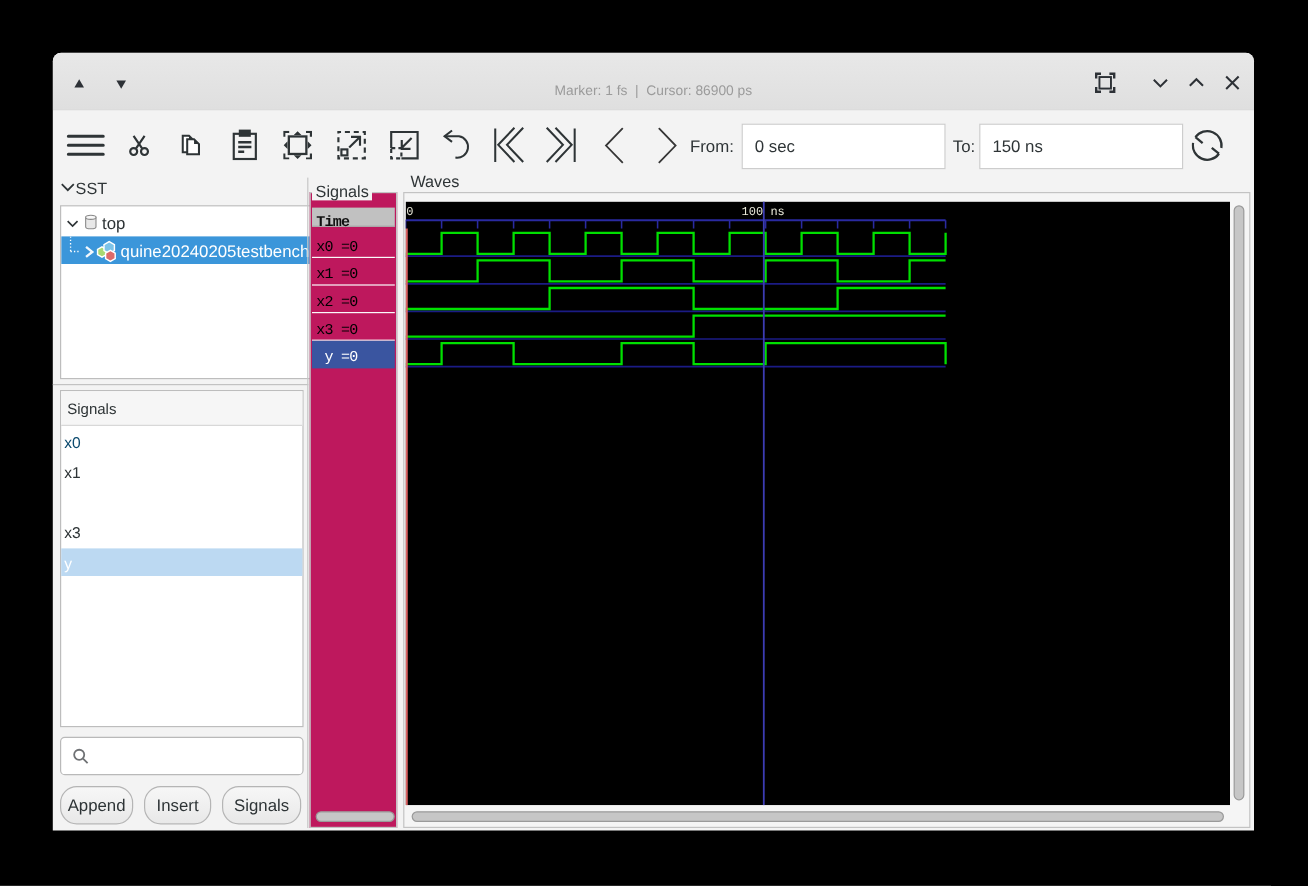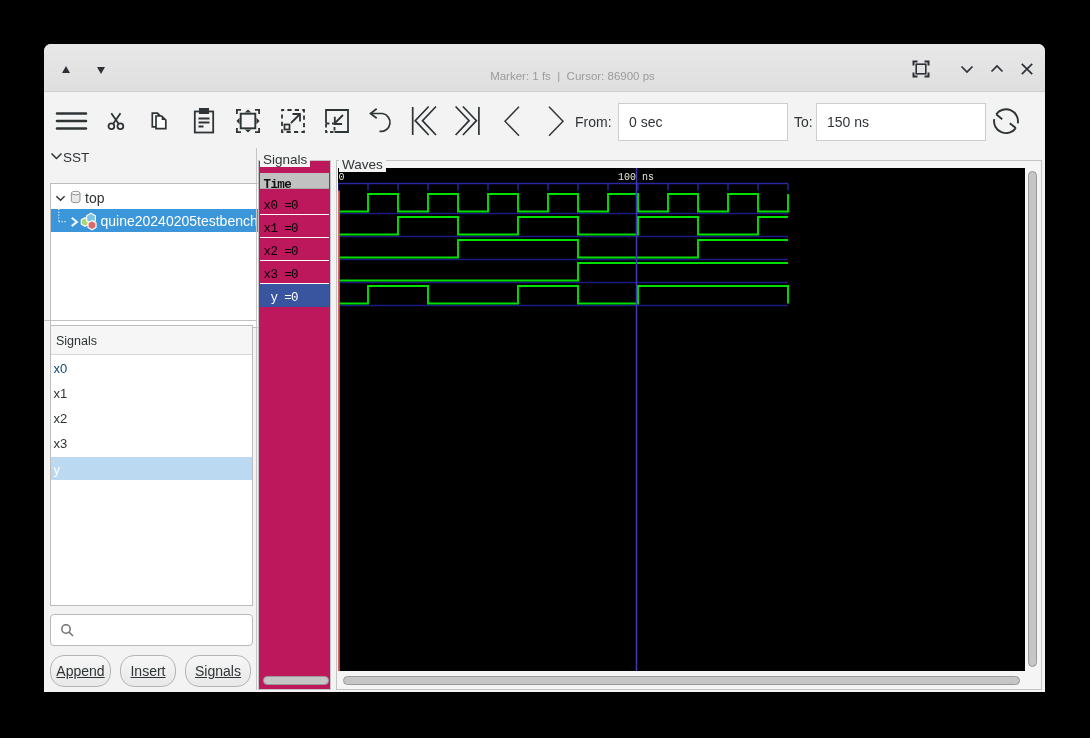--- a/index.html
+++ b/index.html
@@ -16,32 +16,32 @@
   }
   .tri-up { position:absolute; left:17.5px; top:22px; width:0; height:0;
     border-left:4.8px solid transparent; border-right:4.8px solid transparent;
     border-bottom:7px solid #2d3136; }
   .tri-down { position:absolute; left:52.5px; top:22.5px; width:0; height:0;
     border-left:4.8px solid transparent; border-right:4.8px solid transparent;
     border-top:7px solid #2d3136; }
   .title { position:absolute; left:0; top:9px; width:100%; text-align:center;
     font-size:13px; font-weight:bold; color:#2d3136; }
   .subtitle { position:absolute; left:0; top:26px; width:100%; text-align:center;
-    font-size:11.5px; color:#9b9b9b;margin-left:28px; }
+    font-size:11.5px; color:#9b9b9b; }
   .ticon { position:absolute; top:16.5px; }
   .toolbar-icon { position:absolute; }
   .entry {
     position:absolute; background:#fff; border:1px solid #cdcdcd; border-radius:0;
     font-size:14px; color:#2e3436; line-height:36px; padding-left:10px;
   }
   .tlabel { position:absolute; font-size:14px; color:#2e3436; }
   .box { position:absolute; background:#fff; border:1px solid #bdbdbd; }
   .btn { position:absolute; height:32px; background:linear-gradient(#f7f7f7,#e8e8e8);
     border:1px solid #b5b5b5; border-radius:14px; font-size:14px; color:#2e3436;
-    text-align:center; line-height:30px;text-decoration:underline; }
+    text-align:center; line-height:30px; }
   .frame { position:absolute; border:1px solid #c3c3c3; }
   .flabel { position:absolute; font-size:13.5px; color:#2e3436; background:#f3f3f3;
     padding:0 3px; z-index:3; }
   .sigrow { position:absolute; left:1px; width:69px; height:23px;
     font-family:"Liberation Mono", monospace; font-size:12.5px; letter-spacing:-0.6px;
     color:#000; padding-left:3.5px; line-height:28px; white-space:pre; }
 </style>
 </head>
 <body>
 <div class="win">
@@ -134,21 +134,21 @@
   <svg class="toolbar-icon" style="left:949px;top:64px" width="27" height="27" viewBox="0 0 27 27" fill="none" stroke="#2e3436" stroke-width="1.9">
     <path d="M3.2 6.3 A12 12 0 0 1 24.8 15.3 M3.2 6.3 L9.2 11.2"></path>
     <path d="M22.8 20.1 A12 12 0 0 1 1.2 11.1 M22.8 20.1 L16.8 15.2"></path>
   </svg>
 
   <svg style="position:absolute;left:6px;top:107px" width="13" height="10" viewBox="0 0 13 10" fill="none" stroke="#2e3436" stroke-width="1.5">
     <path d="M1.5 2.5 L6.5 7.5 L11.5 2.5"></path>
   </svg>
   <div class="tlabel" style="left:19px;top:106px;font-size:13.5px">SST</div>
 
-  <div class="box" style="left:6px;top:139px;width:243px;height:145px;overflow:hidden">
+  <div class="box" style="left:6px;top:127px;width:243px;height:145px;overflow:hidden">
     <div style="position:absolute;left:0;top:3px;width:100%;height:23px">
       <svg style="position:absolute;left:4px;top:7px" width="11" height="9" viewBox="0 0 12 9" fill="none" stroke="#2e3436" stroke-width="1.5">
         <path d="M1.5 2 L6 6.5 L10.5 2"></path>
       </svg>
       <svg style="position:absolute;left:18.5px;top:3px" width="11" height="14" viewBox="0 0 12 15">
         <path d="M1.5 3.2 V11.8 A 4.7 1.9 0 0 0 10.9 11.8 V3.2 Z" fill="#e8e8e8" stroke="#8a8a8a" stroke-width="1"></path>
         <ellipse cx="6.2" cy="3.2" rx="4.7" ry="1.9" fill="#f8f8f8" stroke="#8a8a8a" stroke-width="1"></ellipse>
       </svg>
       <span style="position:absolute;left:34px;top:3px;font-size:14px;color:#2e3436">top</span>
     </div>
@@ -172,23 +172,20 @@
 
   <div class="box" style="left:6px;top:281px;width:203px;height:281px">
     <div style="position:absolute;left:0;top:0;width:100%;height:29px;background:#f6f6f6;border-bottom:1px solid #d8d8d8">
       <span style="position:absolute;left:5px;top:7.5px;font-size:12.5px;color:#2e3436">Signals</span>
     </div>
     <div style="position:absolute;left:0;top:30px;width:100%;height:25px">
         <span style="position:absolute;left:2.5px;top:4.5px;font-size:13px;color:#0c4a6e">x0</span>
       </div>
     <div style="position:absolute;left:0;top:55px;width:100%;height:25px">
         <span style="position:absolute;left:2.5px;top:4.5px;font-size:13px;color:#2e3436">x1</span>
-      </div>
-    <div style="position:absolute;left:0;top:80px;width:100%;height:25px">
-        <span style="position:absolute;left:2.5px;top:4.5px;font-size:13px;color:#2e3436">x2</span>
       </div>
     <div style="position:absolute;left:0;top:105px;width:100%;height:25px">
         <span style="position:absolute;left:2.5px;top:4.5px;font-size:13px;color:#2e3436">x3</span>
       </div>
     <div style="position:absolute;left:0;top:131px;width:100%;height:23px;background:#bcd9f2">
         <span style="position:absolute;left:2.5px;top:4.5px;font-size:13px;color:#fff">y</span>
       </div>
   </div>
 
   <div class="box" style="left:6px;top:570px;width:203px;height:32px;border-radius:4px;border-color:#b9b9b9">
@@ -210,21 +207,21 @@
       <span class="sigrow" style="left:0;top:-2px;font-weight:bold;color:#111">Time</span>
     </div>
     <div class="sigrow" style="top:30.5px;border-bottom:1.5px solid #fbfbfb">x0 =0</div>
     <div class="sigrow" style="top:53.5px;border-bottom:1.5px solid #fbfbfb">x1 =0</div>
     <div class="sigrow" style="top:76.5px;border-bottom:1.5px solid #fbfbfb">x2 =0</div>
     <div class="sigrow" style="top:99.5px;border-bottom:1.5px solid #fbfbfb">x3 =0</div>
     <div class="sigrow" style="top:122.5px;background:#3a55a0;color:#fff"> y =0</div>
     <div style="position:absolute;left:3.5px;top:515px;width:66px;height:9px;background:#c6c6c6;border:1px solid #9a9a9a;border-radius:4.5px"></div>
   </div>
 
-  <div class="flabel" style="left:295px;top:113px">Waves</div>
+  <div class="flabel" style="left:295px;top:100px">Waves</div>
   <div class="frame" style="left:292px;top:116px;width:706px;height:530px;background:#f5f5f5">
     <svg style="position:absolute;left:1px;top:7px" width="687" height="503" viewBox="0 0 687 503">
       <rect x="0" y="0" width="687" height="503" fill="#000"></rect>
       <text x="0.5" y="11.5" font-family="Liberation Mono, monospace" font-size="10" fill="#e8e8d8">0</text>
       <text x="280" y="11.5" font-family="Liberation Mono, monospace" font-size="10" fill="#e8e8d8">100 ns</text>
       <path d="M0 15.5 H450" stroke="#2a2aa0" stroke-width="1.6" fill="none"></path>
       <path d="M0 15.5 V22.5 M30 15.5 V22.5 M60 15.5 V22.5 M90 15.5 V22.5 M120 15.5 V22.5 M150 15.5 V22.5 M180 15.5 V22.5 M210 15.5 V22.5 M240 15.5 V22.5 M270 15.5 V22.5 M300 15.5 V22.5 M330 15.5 V22.5 M360 15.5 V22.5 M390 15.5 V22.5 M420 15.5 V22.5 M450 15.5 V22.5" stroke="#2a2aa0" stroke-width="1.3" fill="none"></path>
       <path d="M0 45.5 H450 M0 68.5 H450 M0 91.5 H450 M0 114.5 H450 M0 137.5 H450" stroke="#1b1b85" stroke-width="1.4" fill="none"></path>
       <g stroke="#00e000" stroke-width="1.9" fill="none">
         <path d="M0 43.5 H30 V26 H60 V43.5 H90 V26 H120 V43.5 H150 V26 H180 V43.5 H210 V26 H240 V43.5 H270 V26 H300 V43.5 H330 V26 H360 V43.5 H390 V26 H420 V43.5 H450 V26"></path>

